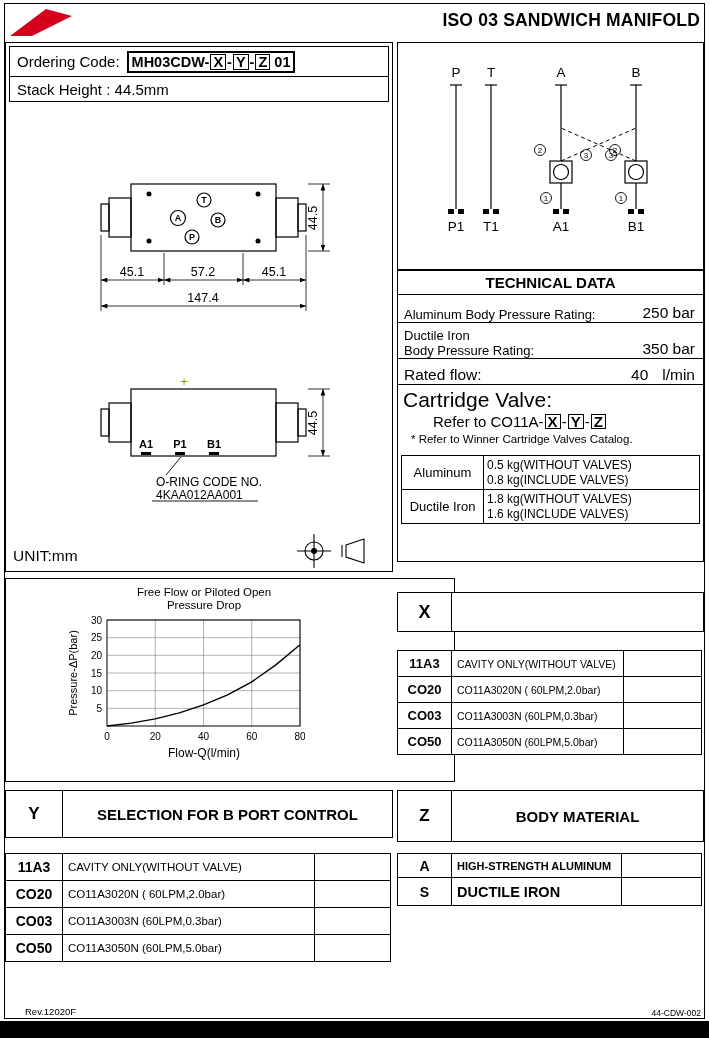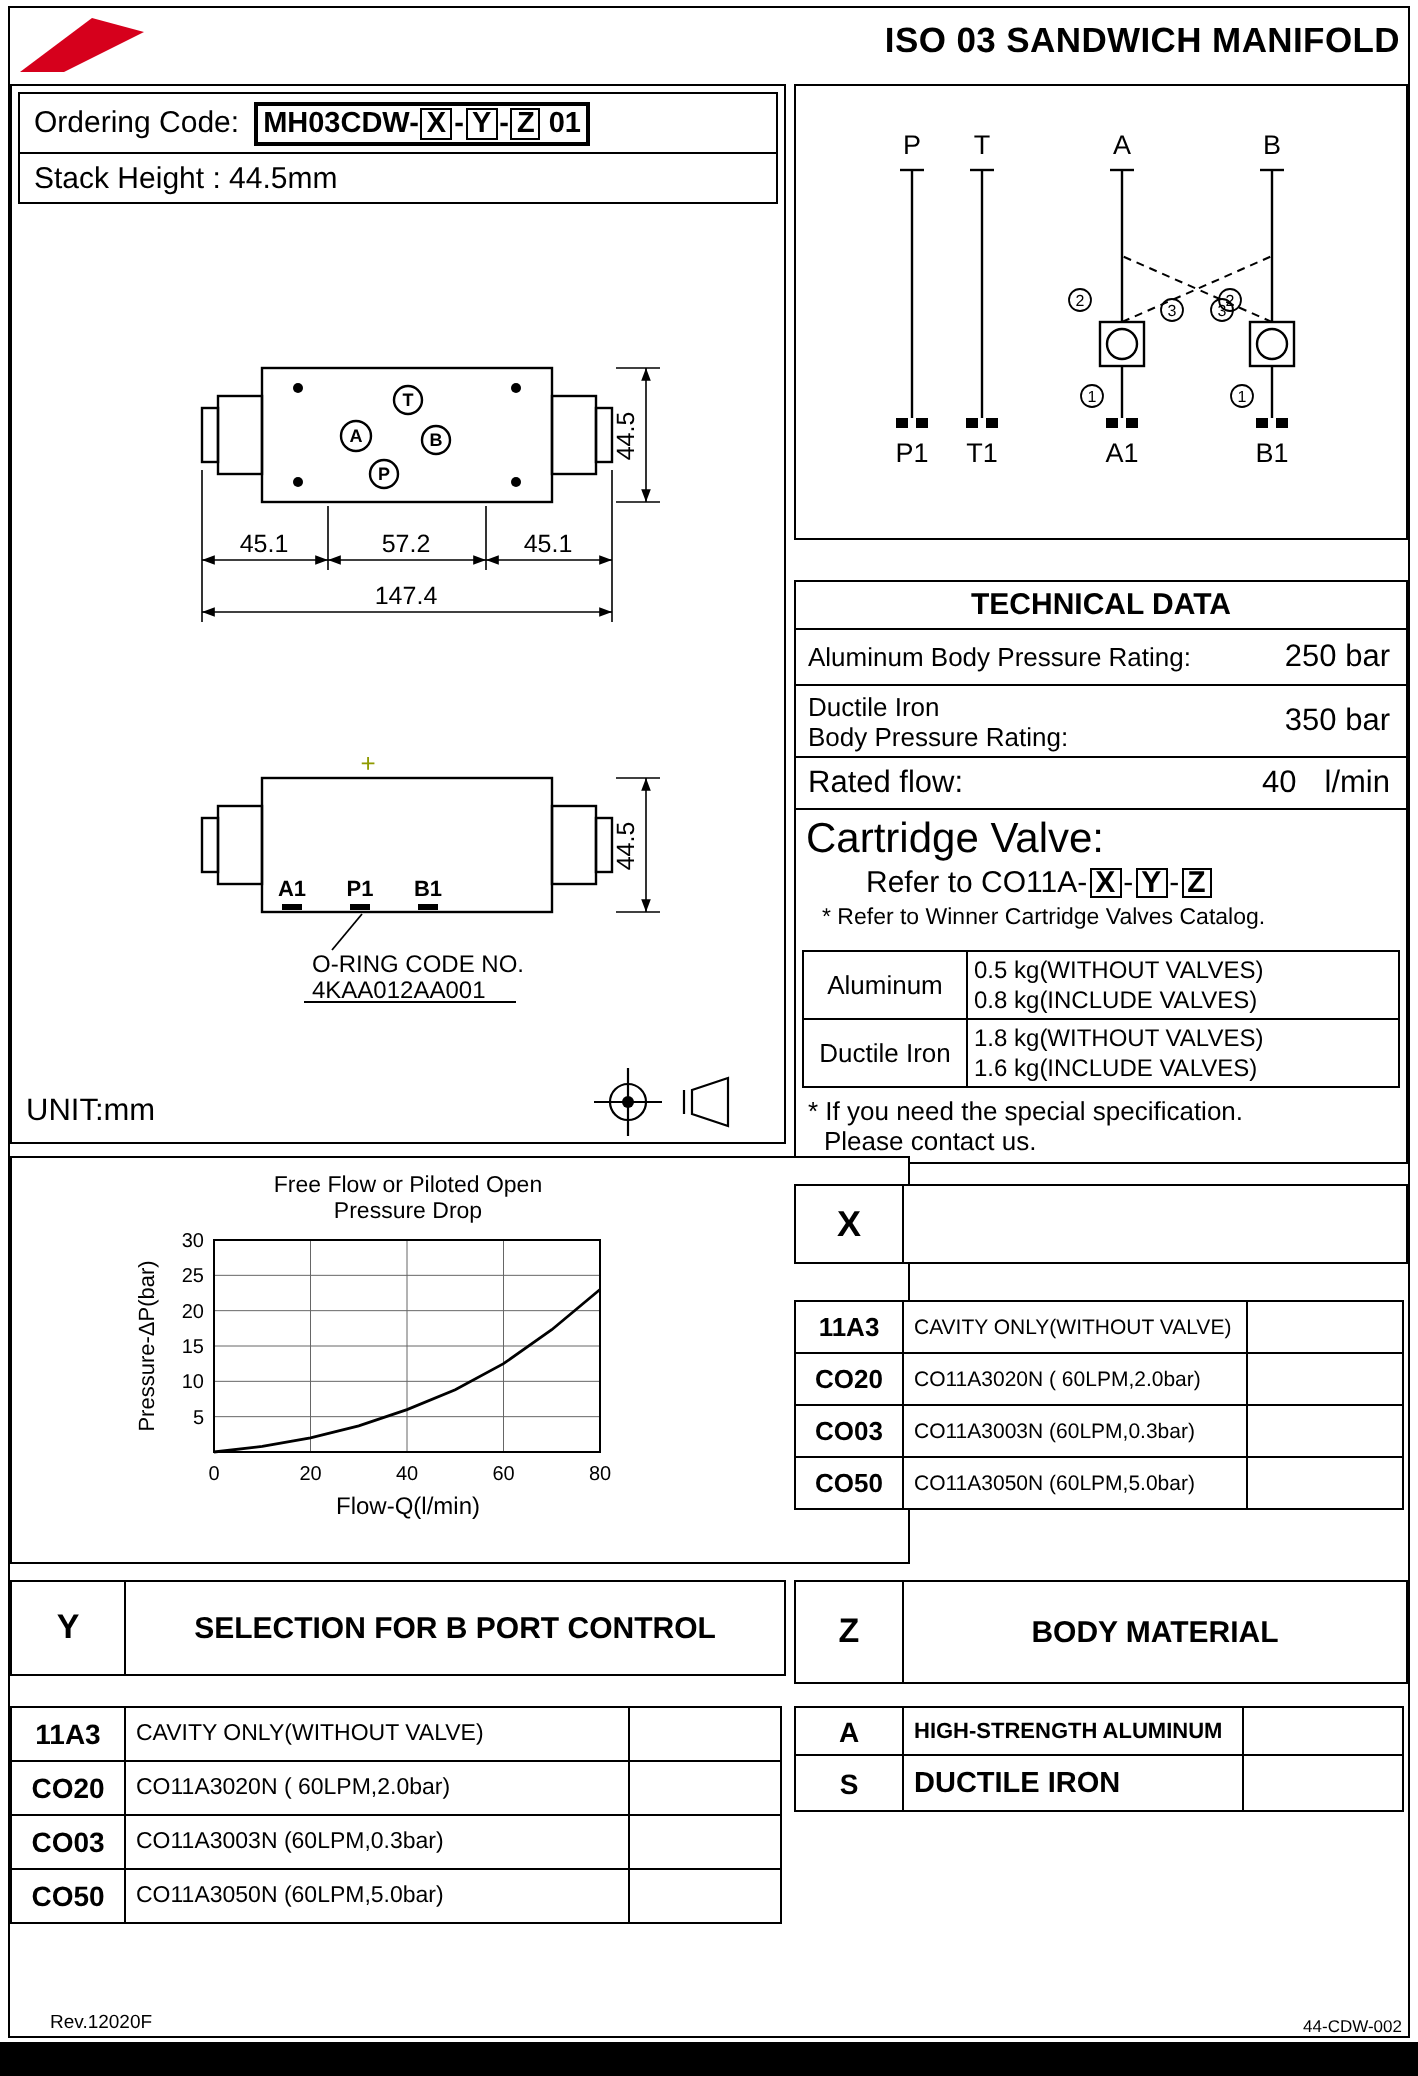--- a/index.html
+++ b/index.html
@@ -14,23 +14,23 @@
   .ord-line1{height:30px;border-bottom:1px solid #000;display:flex;align-items:center;padding:0 7px;font-size:15px;gap:7px}
   .code-outer{border:2px solid #000;padding:0 3px;font-weight:bold;display:inline-flex;align-items:center;gap:1px;font-size:14.5px;line-height:18px}
   .lbox{border:1px solid #000;padding:0 2px;display:inline-block;line-height:14px}
   .lbox.sm{line-height:13px;font-weight:bold}
   .code-suffix{margin-left:3px}
   .ord-line2{display:flex;align-items:center;height:24px;padding:0 7px;font-size:15px}
   .drawing-svg{position:absolute;left:0;top:58px;width:386px;height:470px}
   .unit-label{position:absolute;left:7px;top:504px;font-size:15.5px}
   .schematic-panel{left:397px;top:42px;width:307px;height:228px}
   .schematic-svg{position:absolute;left:0;top:0;width:305px;height:226px}
-  .tech-panel{left:397px;top:290px;width:307px;height:292px}
+  .tech-panel{left:397px;top:270px;width:307px;height:292px}
   .tech-title{height:24px;line-height:24px;text-align:center;font-weight:bold;font-size:15px;border-bottom:1px solid #000}
-  .tech-row{display:flex;align-items:center;padding:0 6px;border-bottom:1px solid #000}
+  .tech-row{display:flex;align-items:flex-end;padding:0 6px;border-bottom:1px solid #000}
   .tech-r1{height:28px}
   .tech-r2{height:36px}
   .tech-r3{height:26px;font-size:15.5px}
   .t13{font-size:13px;line-height:15px}
   .tval{margin-left:auto;font-size:15.5px;padding-right:2px}
   .flowval{margin-left:auto;display:flex;gap:14px;padding-right:2px}
   .tech-cart{height:70px;padding:3px 5px 0}
   .cart-l1{font-size:21px}
   .cart-l2{font-size:15px;margin-left:30px;display:flex;align-items:center;gap:1px;margin-top:1px}
   .cart-l3{font-size:11.5px;margin-left:8px;margin-top:3px}
@@ -305,24 +305,20 @@
       </tr>
       <tr>
         <td class="wmat">Ductile Iron</td>
         <td class="wval">
           <div>1.8 kg(WITHOUT VALVES)</div>
           <div>1.6 kg(INCLUDE VALVES)</div>
         </td>
       </tr>
     </tbody>
   </table>
-  <div class="tech-note">
-    <div>* If you need the special specification.</div>
-    <div class="ind">Please contact us.</div>
-  </div>
 </div>
 
 <div class="panel chart-panel">
   <svg class="chart-svg" viewBox="0 0 384 200">
     <g font-size="11.5" text-anchor="middle" fill="#000">
       <text x="197" y="16">Free Flow or Piloted Open</text>
       <text x="197" y="29">Pressure Drop</text>
     </g>
     <text x="70" y="93" font-size="11" text-anchor="middle" fill="#000" transform="rotate(-90 70 93)">Pressure-ΔP(bar)</text>
     <text x="197" y="177" font-size="12" text-anchor="middle" fill="#000">Flow-Q(l/min)</text>

